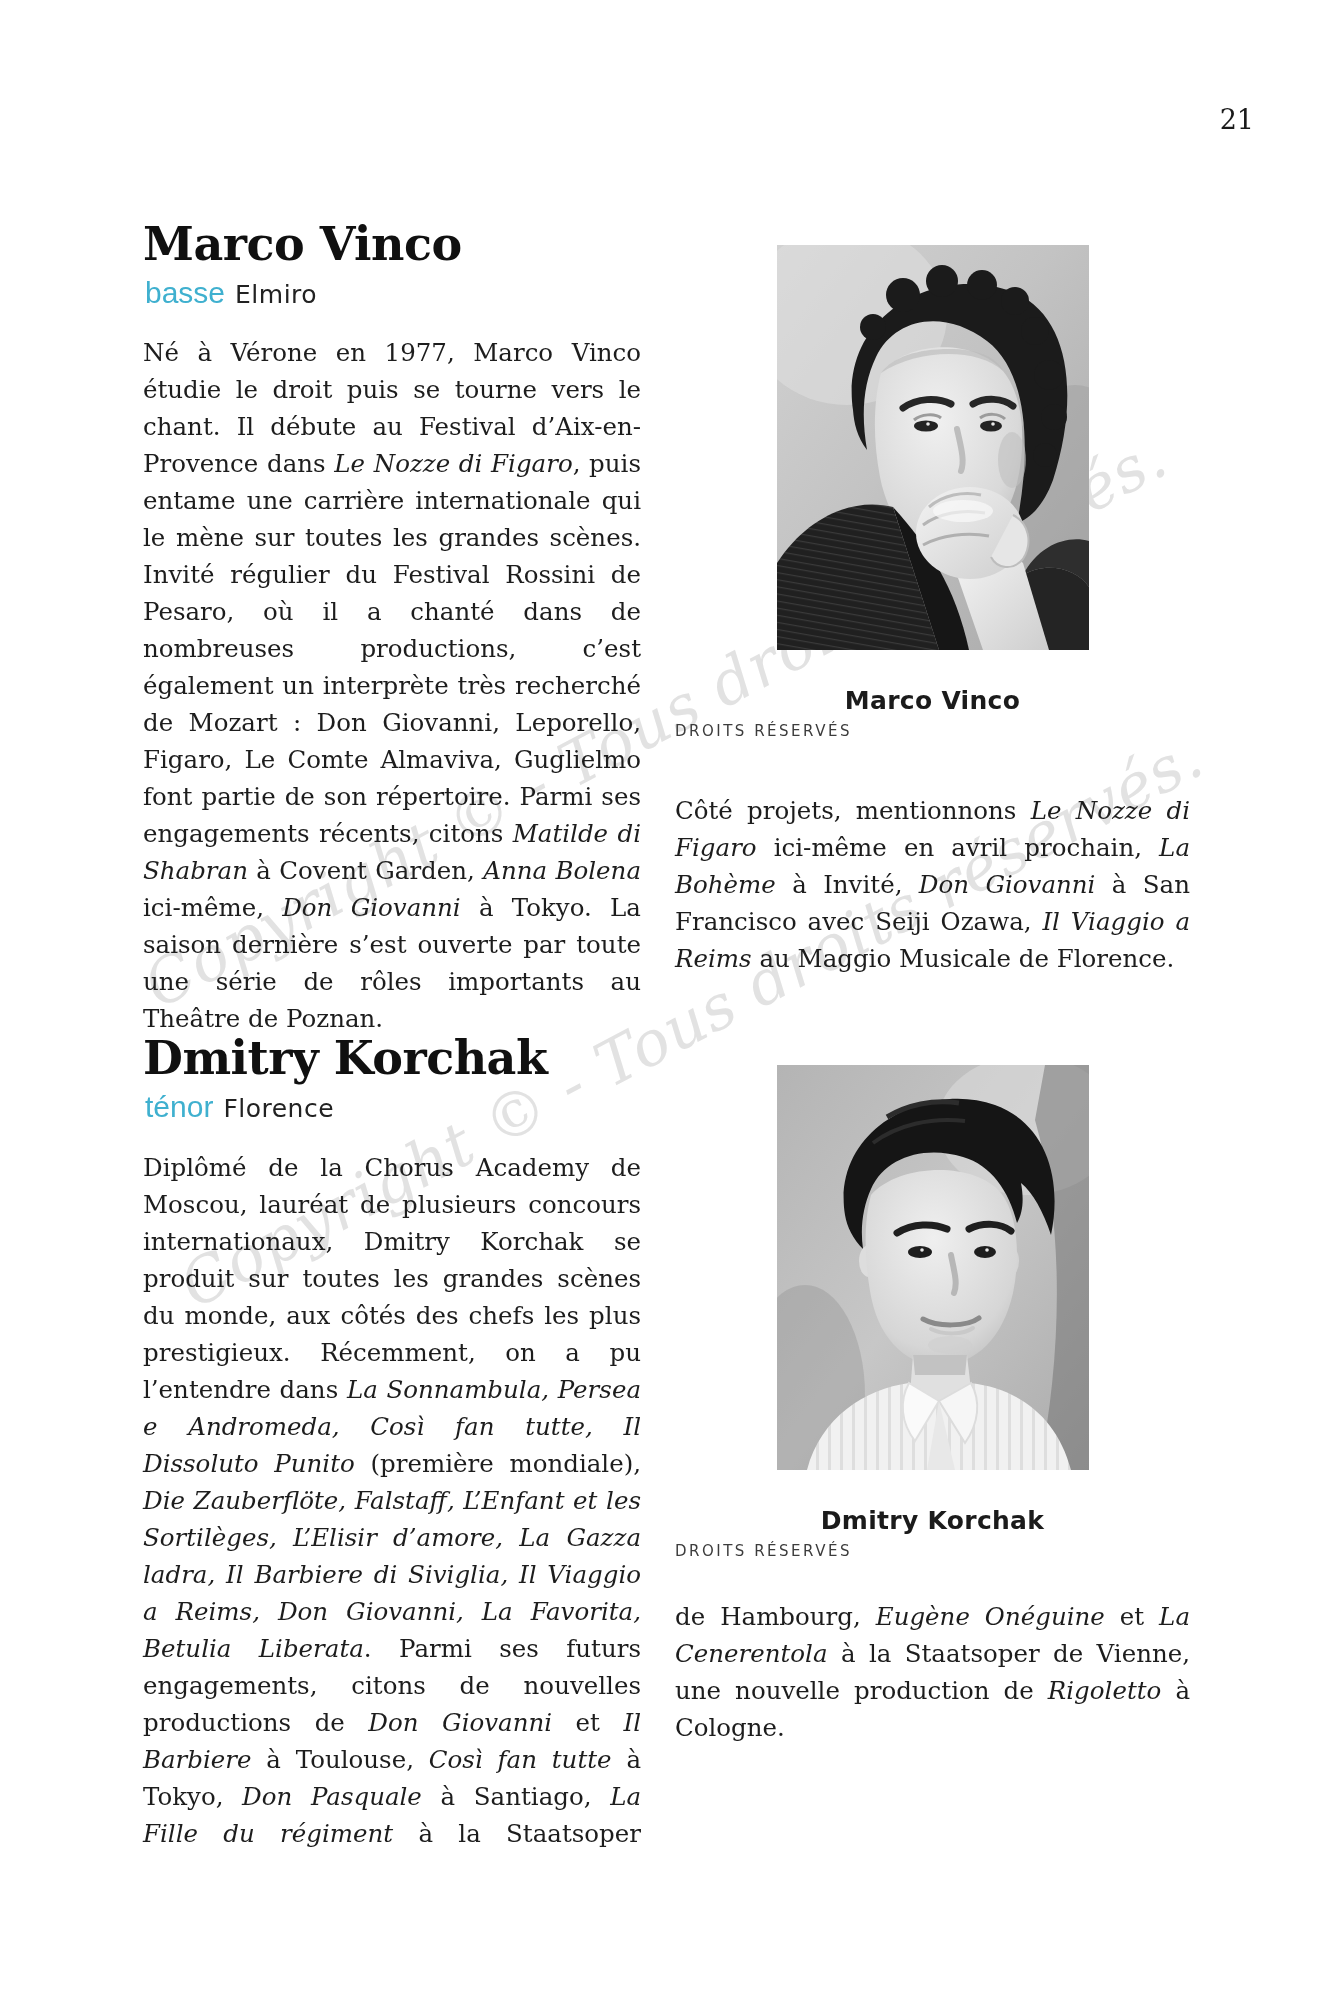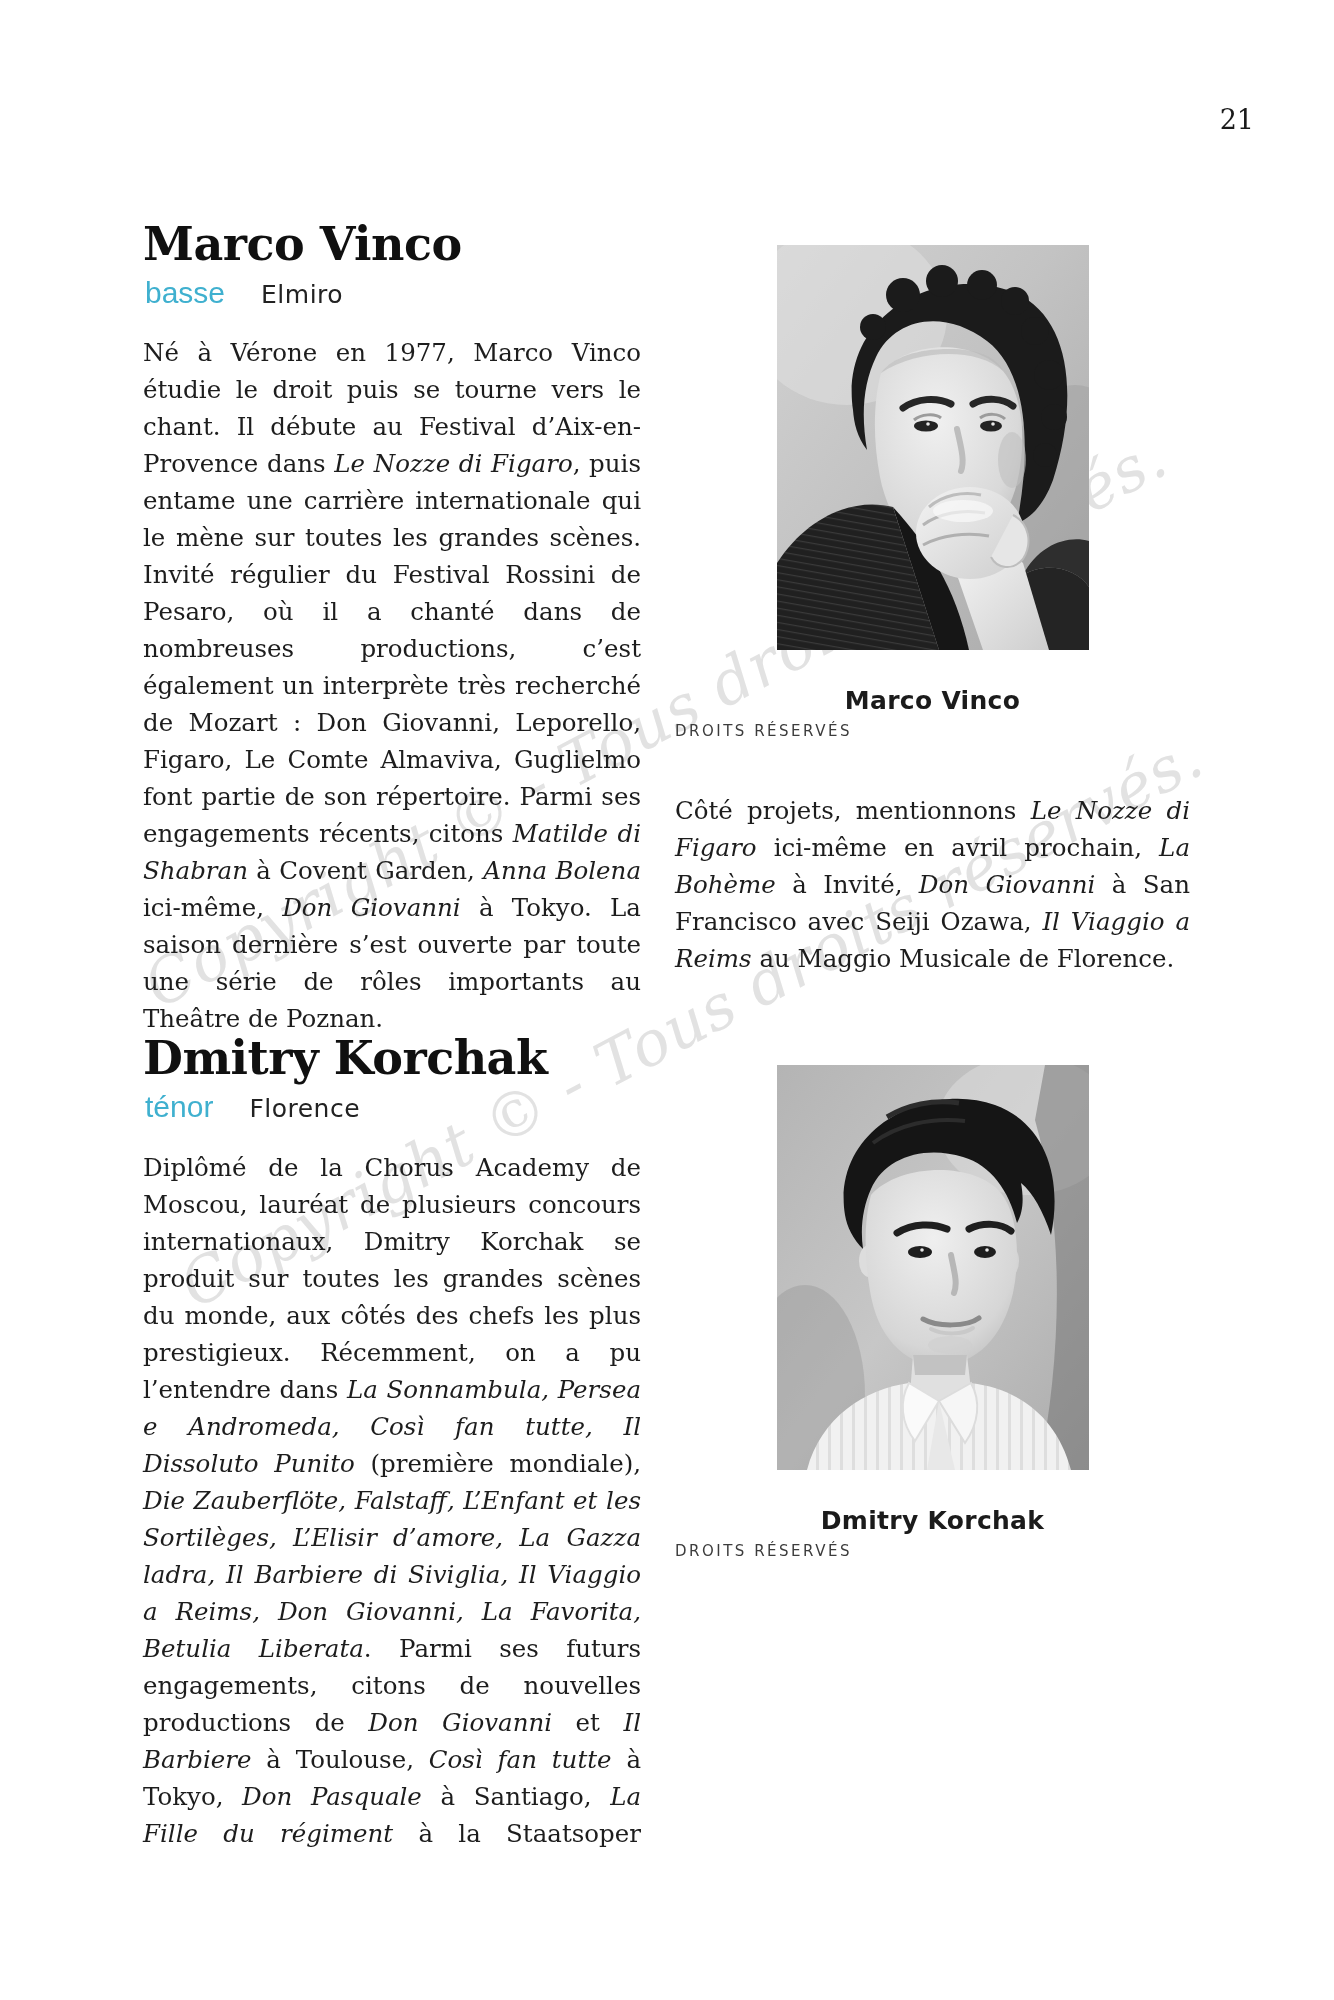--- a/index.html
+++ b/index.html
@@ -29,21 +29,21 @@
     letter-spacing:-.5px;color:#101010;
   }
   #title1{top:219px;}
   #title2{top:1033px;}
   .voice-line{position:absolute;left:145px;}
   #voice1{top:276px;}
   #voice2{top:1090px;}
   .voice{font-size:30px;font-family:Liberation Sans, sans-serif;}
   .role{
     font-family:"DejaVu Sans",sans-serif;font-size:25px;color:#222;
-    margin-left:36px;letter-spacing:.5px;
+    margin-left:10px;letter-spacing:.5px;
   }
   
   .copy{
     font-size:24.5px;line-height:37px;text-align:justify;color:#1d1d1d;
     margin:0;
   }
   .it{font-style:italic;}
   .bio{position:absolute;left:143px;width:498px;}
   #bio1{top:334px;}
   #bio2{top:1149px;text-align-last:justify;}
@@ -200,16 +200,17 @@
         <ellipse cx="173" cy="280" rx="22" ry="9" fill="#cfcfcf" opacity=".6"></ellipse>
         <path d="M136,290 L190,290 L196,342 L132,342 Z" fill="#e0e0e0"></path>
         <path d="M136,290 L190,290 L188,310 L138,310 Z" fill="#c2c2c2"></path>
         <path d="M30,405 C44,352 88,324 132,318 L162,336 L194,318 C242,324 280,352 294,405 Z" fill="url(#dshirt)"></path>
         <path d="M132,318 L162,336 L138,376 C124,358 122,336 132,318 Z" fill="#fafafa" stroke="#dfdfdf" stroke-width="2"></path>
         <path d="M194,318 L162,336 L188,378 C202,358 204,336 194,318 Z" fill="#f6f6f6" stroke="#dcdcdc" stroke-width="2"></path>
         <path d="M162,336 L150,405 L178,405 Z" fill="#e8e8e8"></path>
       </svg>
       <div class="cap-name">Dmitry Korchak</div>
       <div class="cap-credit">DROITS RÉSERVÉS</div>
+      <p class="copy projects2"><span>de Hambourg, </span><span class="it">Eugène Onéguine</span><span> et </span><span class="it">La Cenerentola</span><span> à la Staatsoper de Vienne, une nouvelle production de </span><span class="it">Rigoletto</span><span> à Cologne.</span></p>
     </div>
   </section>
 
 </div>
 
 </body></html>

